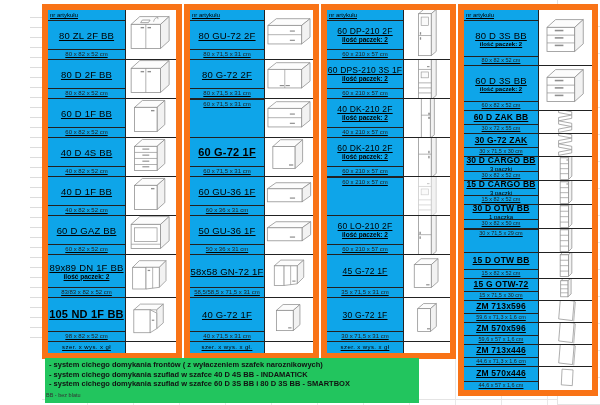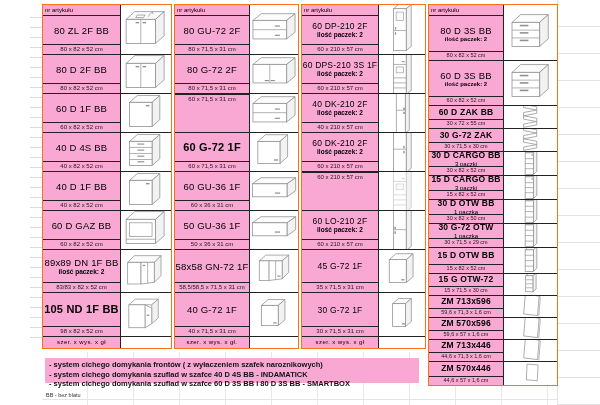--- a/index.html
+++ b/index.html
@@ -12,21 +12,21 @@
   .gl-left{position:absolute;left:30px;top:8px;width:12px;height:338px;z-index:0;
     background:repeating-linear-gradient(to bottom,transparent 0,transparent 9px,#dcdcdc 9px,#dcdcdc 10px);}
   .gl-right{position:absolute;left:557px;top:0;width:42px;height:405px;z-index:0;
     border-left:1px solid #e3e3e3;
     background:repeating-linear-gradient(to bottom,transparent 0,transparent 26px,#e3e3e3 26px,#e3e3e3 27px);}
   .gl-bottom{position:absolute;left:42px;top:352px;width:515px;height:53px;z-index:0;
     background:repeating-linear-gradient(to right,transparent 0,transparent 45px,#e8e8e8 45px,#e8e8e8 46px);}
   .gl-hline{position:absolute;left:42px;top:399px;width:515px;height:1px;background:#e4e4e4;z-index:0;}
 
   .table{position:absolute;left:42px;top:4px;display:flex;align-items:flex-start;gap:2px;z-index:1;}
-  .grp{display:flex;border:1px solid #f97316;background:#f9a8d4;box-sizing:content-box;}
+  .grp{display:flex;border:6px solid #f97316;background:#0ea5e9;box-sizing:content-box;text-decoration:underline;}
   .names{display:flex;flex-direction:column;}
   .icons{display:flex;flex-direction:column;border-left:1px solid #222;}
   .names>div,.icons>div{border-bottom:1px solid #222;box-sizing:border-box;flex:none;}
   .names>div:last-child,.icons>div:last-child{border-bottom:none;}
 
   .hdr{font-size:6px;line-height:11px;padding-left:2px;color:#000;white-space:nowrap;overflow:hidden;}
   .ftr{font-size:6px;line-height:10px;text-align:center;color:#000;letter-spacing:.4px;white-space:nowrap;overflow:hidden;}
   .nc{display:flex;flex-direction:column;overflow:hidden;}
   .nwrap{flex:1;display:flex;flex-direction:column;align-items:center;justify-content:center;overflow:hidden;}
   .nm{font-size:9.5px;line-height:11px;color:#000;white-space:nowrap;letter-spacing:.2px;}
@@ -37,21 +37,21 @@
   .ic{display:flex;align-items:center;justify-content:center;overflow:hidden;background:#fff;}
 
   
   .g2 .nm{font-size:8.5px;line-height:10px;}
   
   .g3 .nm{font-size:8.5px;line-height:9.5px;font-weight:bold;}
   .g3 .nm.md{font-size:9.5px;font-weight:400;line-height:11px;}
   .g3 .pk{font-size:6px;line-height:6.5px;}
   .g3 .dim{height:8px;font-size:5.5px;line-height:7px;}
 
-  .notes{position:absolute;left:45px;top:358px;width:374px;height:25px;background:#f9a8d4;
+  .notes{position:absolute;left:45px;top:358px;width:374px;height:45px;background:#22c55e;
     padding:2px 4px 0 4px;box-sizing:border-box;z-index:2;}
   .notes div{font-size:7.5px;line-height:9.5px;font-weight:bold;color:#111;white-space:nowrap;overflow:hidden;}
   .footnote{position:absolute;left:46px;top:392px;font-size:5.5px;color:#333;z-index:2;}
 </style>
 </head>
 <body>
 
 <div class="gl-left"></div>
 <div class="gl-right"></div>
 <div class="gl-bottom"></div>
@@ -508,24 +508,20 @@
           <div class="dim">15 x 82 x 52 cm</div>
         </div>
         <div class="nc" style="height: 24px;">
           <div class="nwrap">
             <div class="nm">30 D OTW BB</div>
             <div class="pk">1 paczka</div>
           </div>
           <div class="dim">30 x 82 x 50 cm</div>
         </div>
         <div class="nc" style="height: 24px;">
-          <div class="nwrap">
-            <div class="nm">30 G-72 OTW</div>
-            <div class="pk">1 paczka</div>
-          </div>
           <div class="dim">30 x 71,5 x 29 cm</div>
         </div>
         <div class="nc" style="height: 26px;">
           <div class="nwrap">
             <div class="nm">15 D OTW BB</div>
           </div>
           <div class="dim">15 x 82 x 52 cm</div>
         </div>
         <div class="nc" style="height: 22px;">
           <div class="nwrap">

